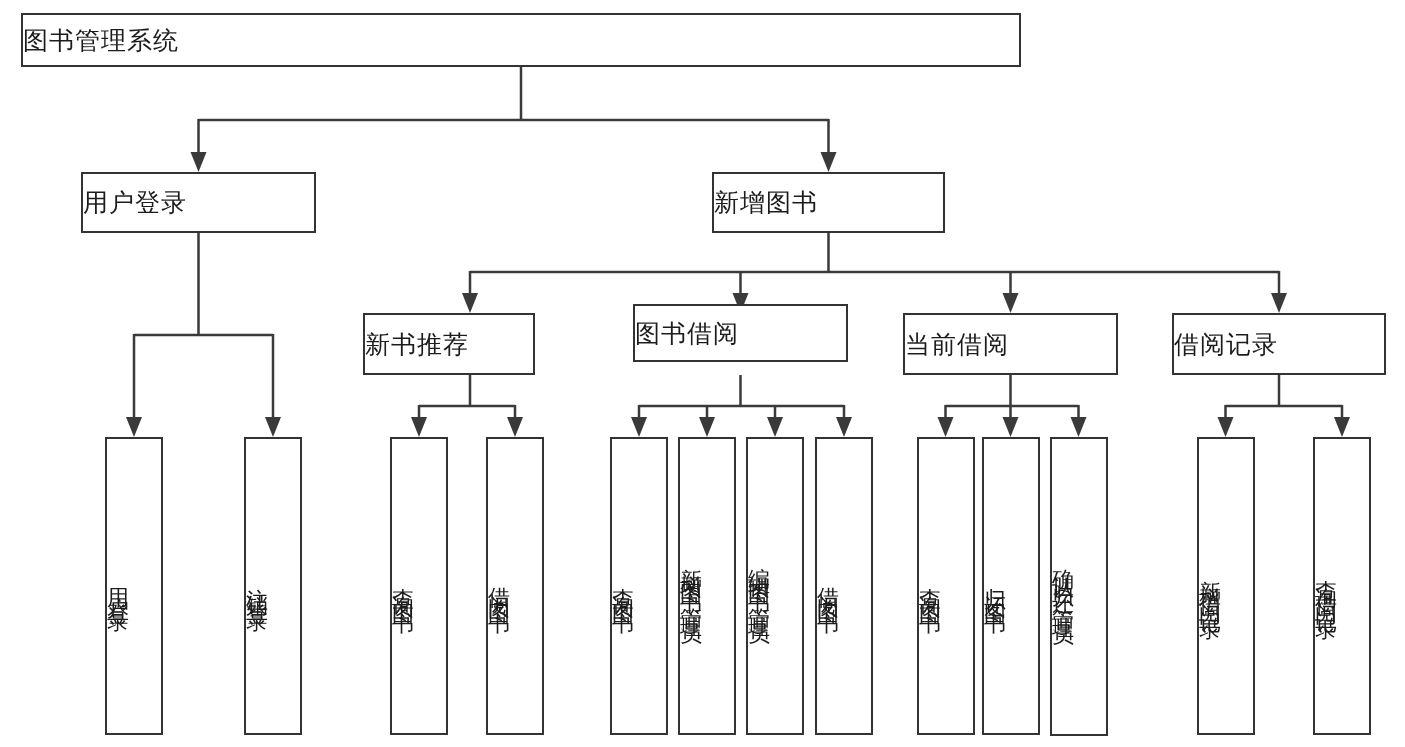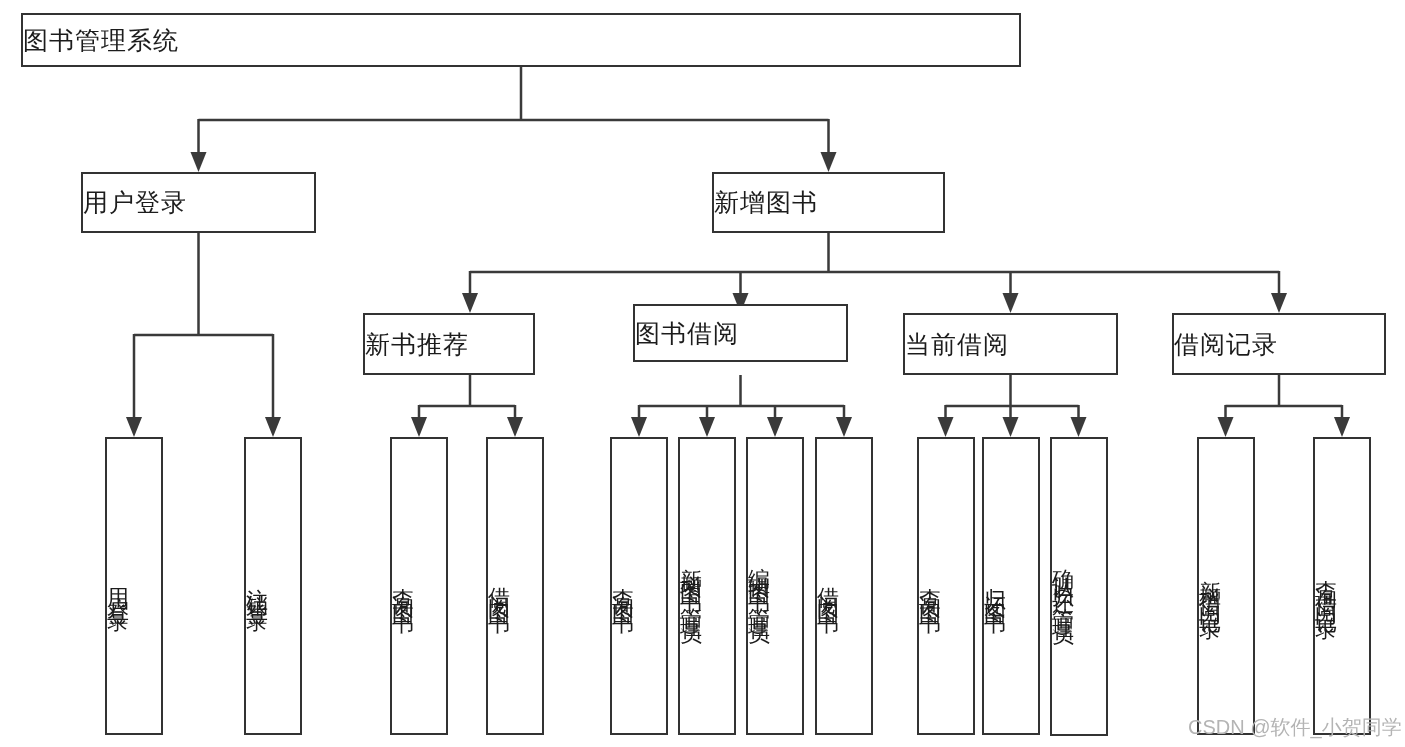--- a/index.html
+++ b/index.html
@@ -172,15 +172,14 @@
     <span class="vlabel">确认归还（管理员）</span>
   </div>
 
   <div class="box" style="left:1197px;top:437px;width:58px;height:298px">
     <span class="vlabel">新增借阅记录</span>
   </div>
   <div class="box" style="left:1313px;top:437px;width:58px;height:298px">
     <span class="vlabel">查询借阅记录</span>
   </div>
 
-  <div class="watermark">CSDN @软件_小贺同学</div>
 
 </div>
 
 </body></html>

